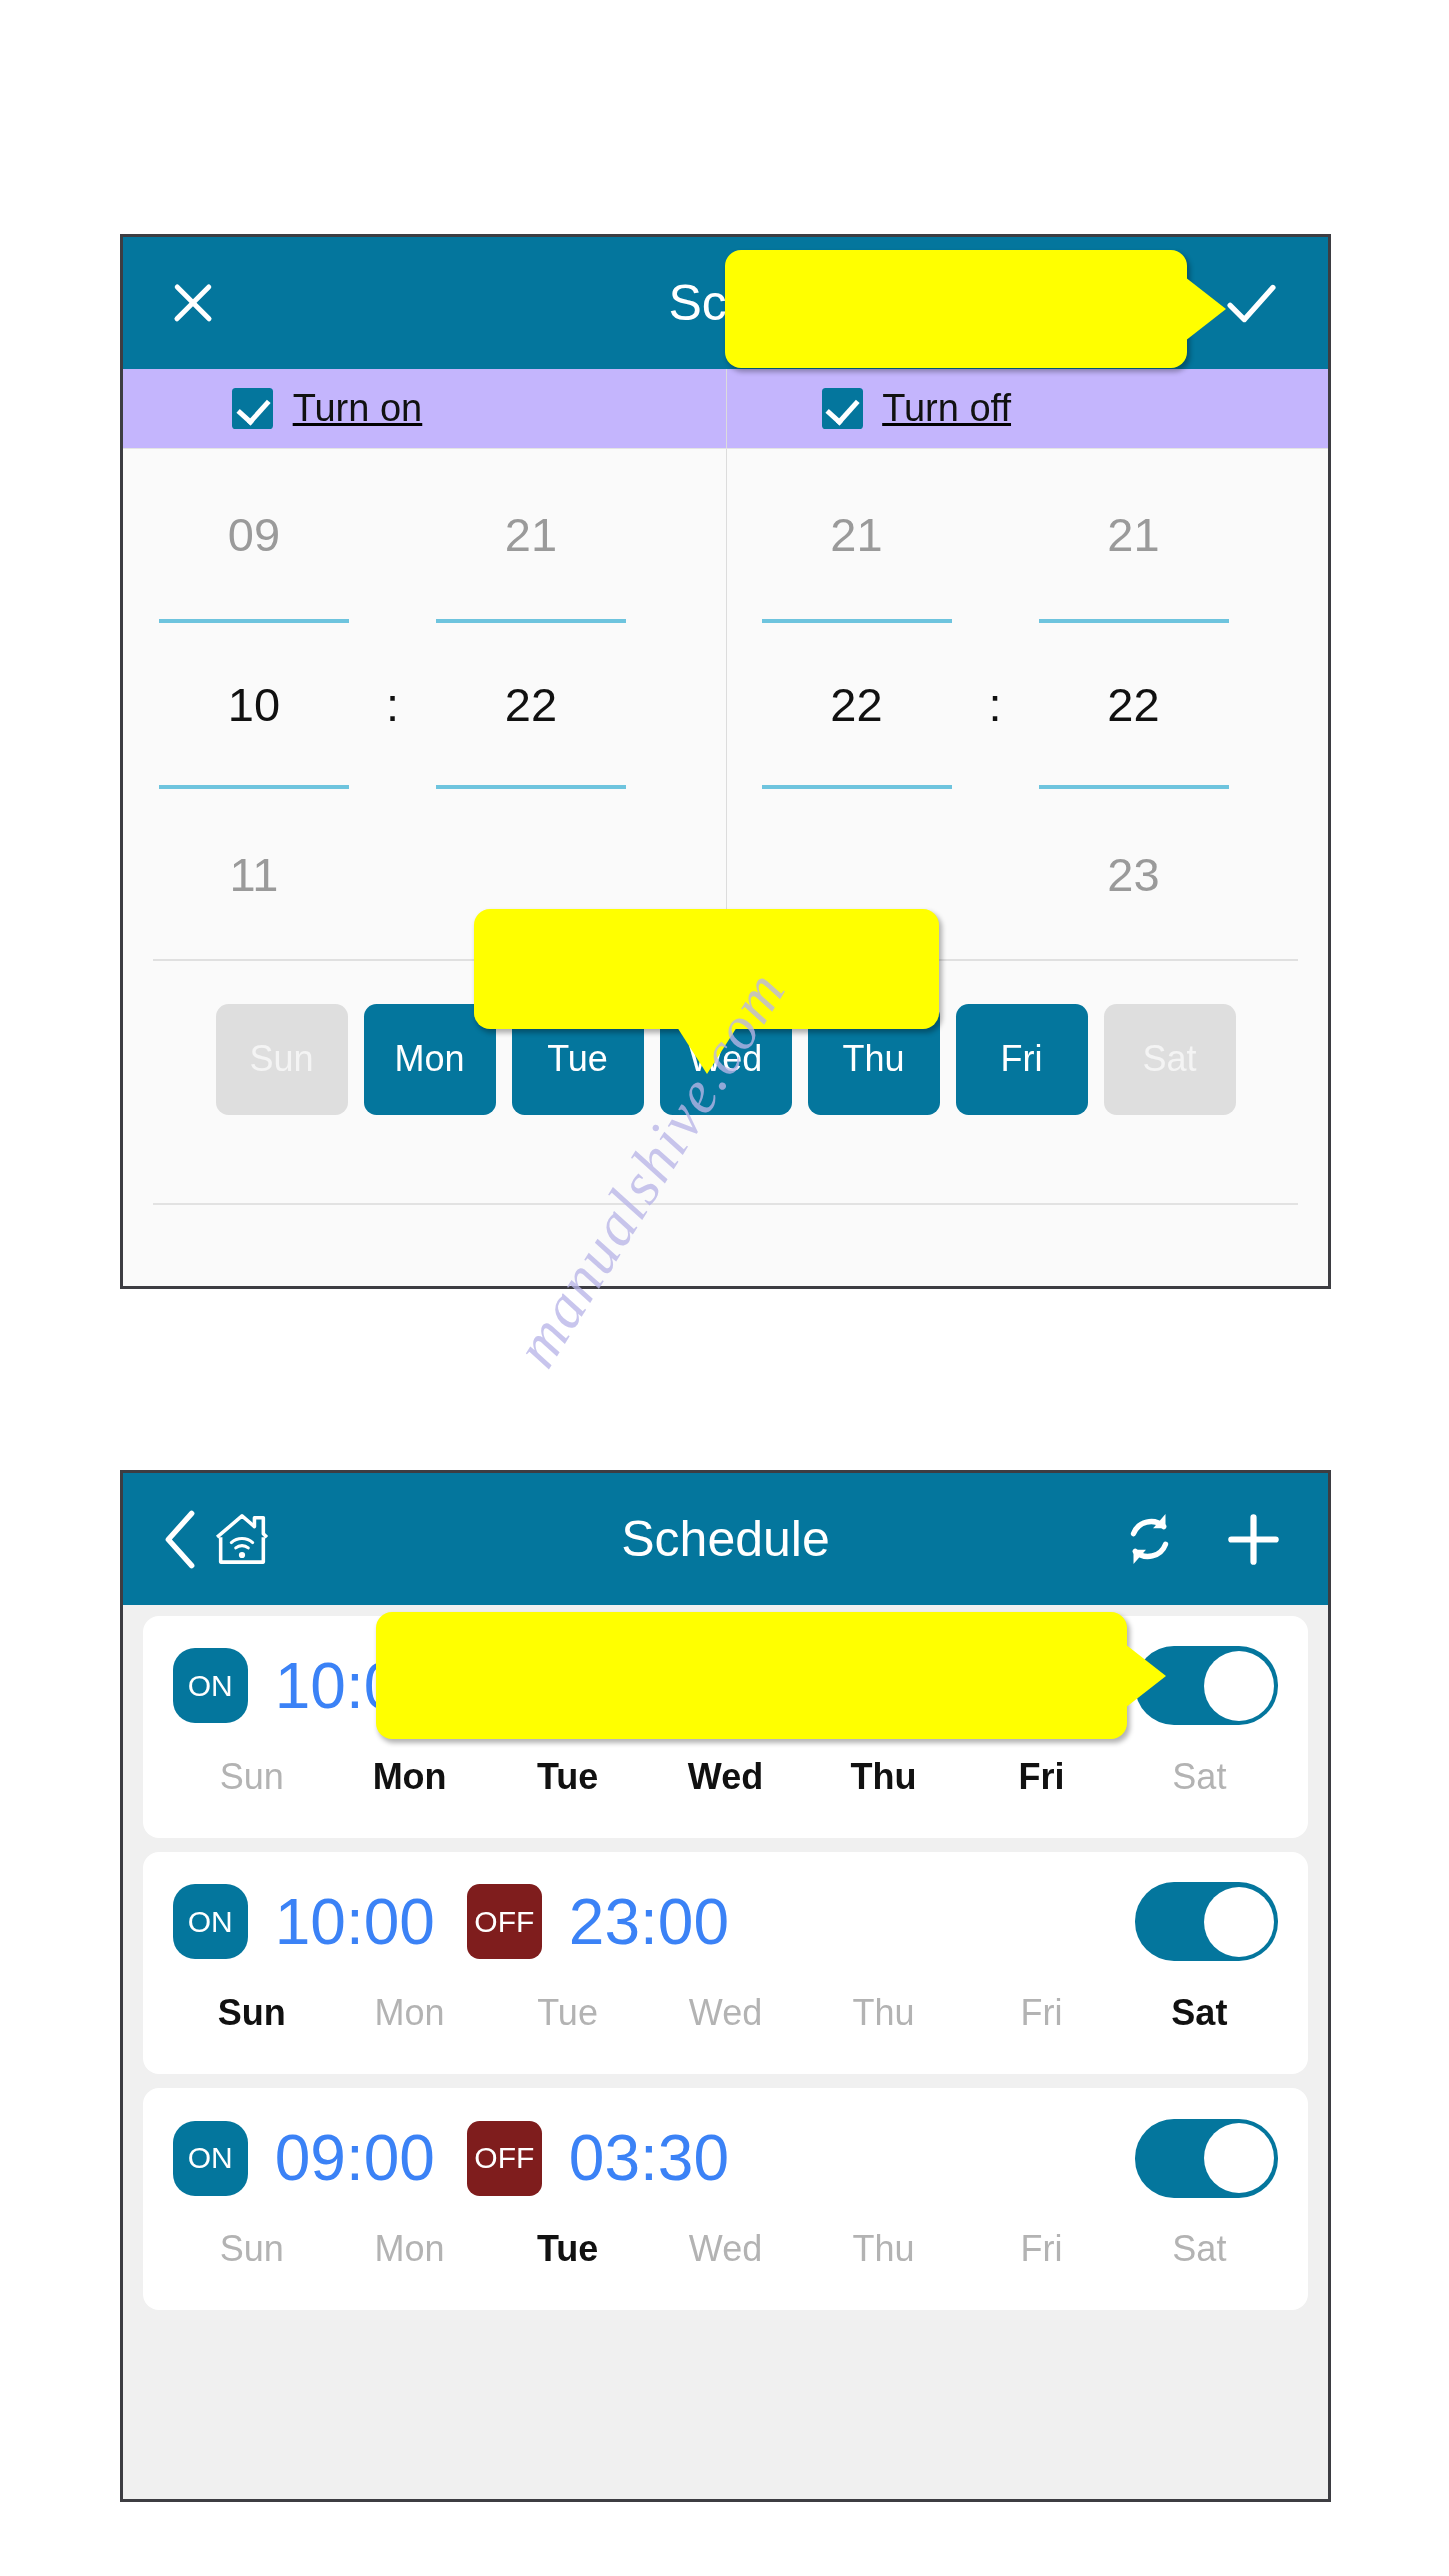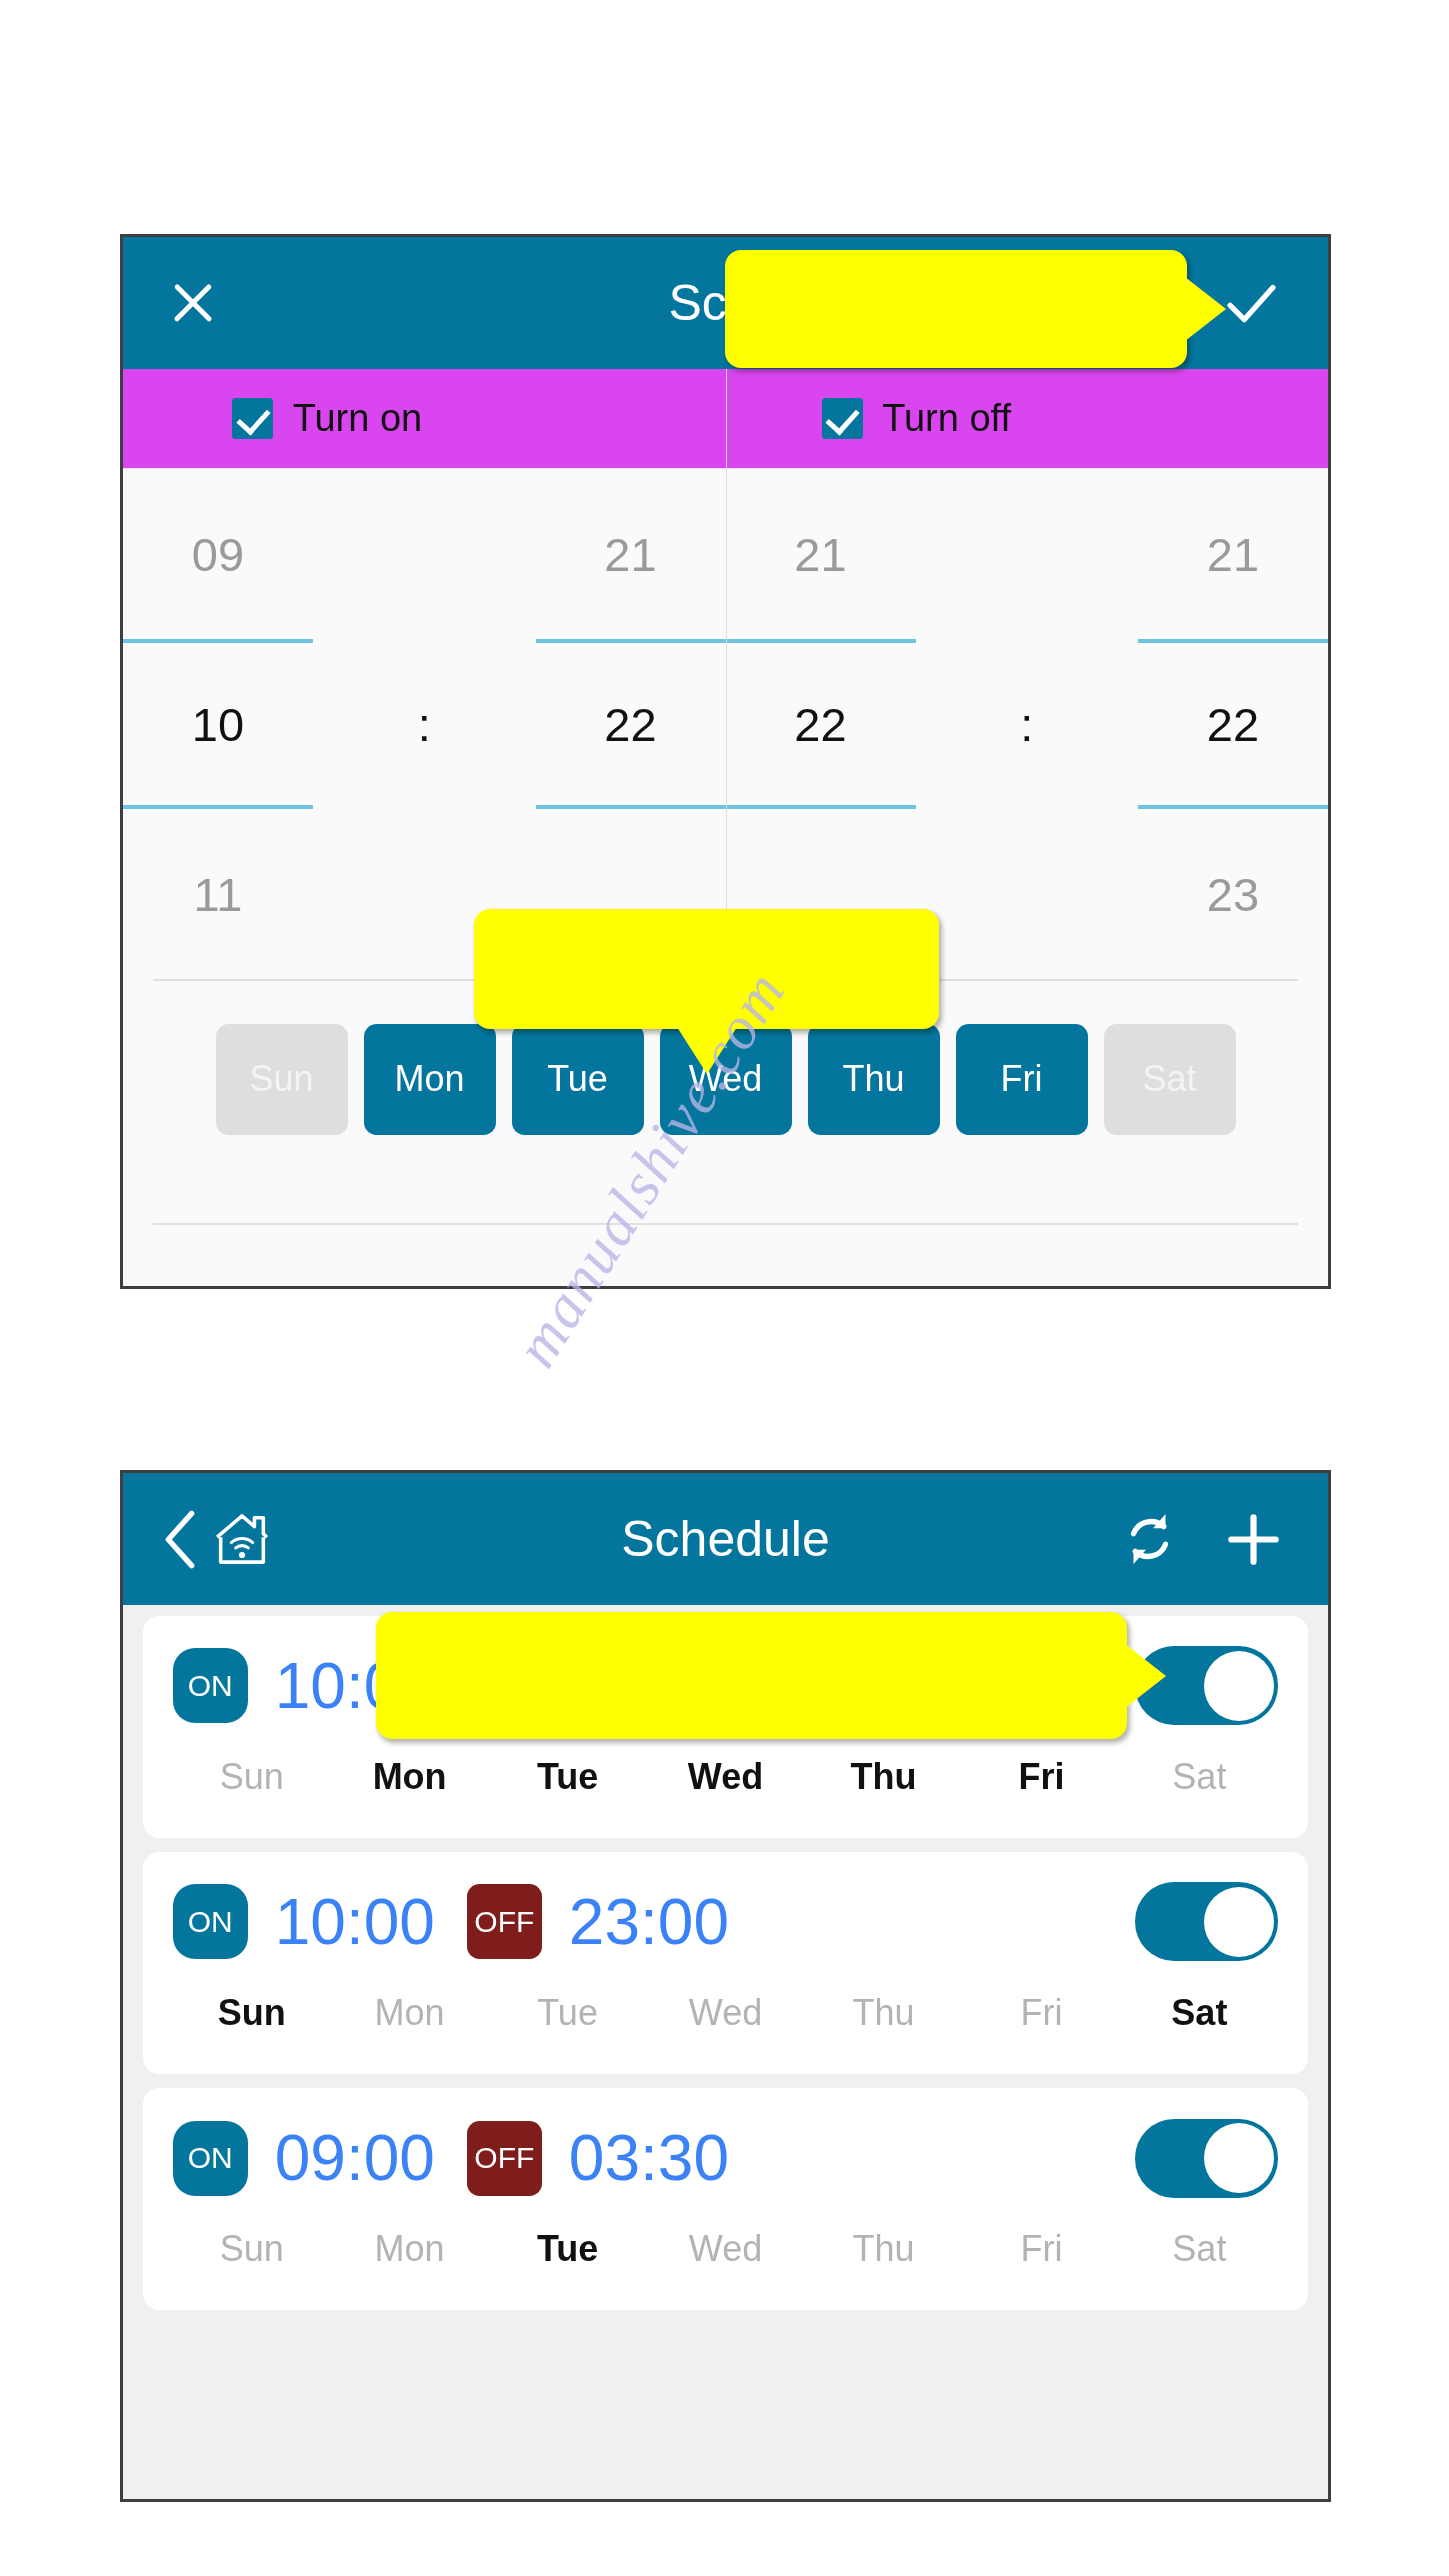--- a/index.html
+++ b/index.html
@@ -81,23 +81,24 @@
 
   
   .nav-left { display: flex; align-items: center; margin-left: 38px; gap: 9px; }
   .icon-chev svg, .icon-homewifi svg { display:block; }
   .nav-right { display:flex; align-items:center; margin-left:auto; margin-right:47px; gap: 48px; }
   .icon-refresh svg, .icon-plus svg { display:block; }
 
   
   .check-row {
     display: flex;
-    height: 100px;
-    background: #d946ef;
+    height: 80px;
+    background: #c4b5fd;
     border-bottom: 1.8px solid #e4e4e4;
+    text-decoration: underline;
   }
   .check-half {
     flex: 1 1 50%;
     display: flex;
     align-items: center;
     padding-left: 109px;
   }
   .check-half + .check-half { border-left: 1.8px solid #dcdcdc; padding-left: 95px; }
   .cbox {
     width: 41px; height: 41px;
@@ -127,22 +128,23 @@
   .picker-wrap::before {
     content: "";
     position: absolute;
     left: 50%; top: 0; bottom: 19.7px;
     width: 1.8px; background: #dcdcdc;
   }
   .picker-half {
     flex: 1 1 50%;
     display: flex;
     align-items: stretch;
-    justify-content: space-between;
+    justify-content: flex-start;
     gap: 21px;
+    margin-left: 36px;
   }
   .col { width: 190px; display: flex; flex-direction: column; }
   .cell {
     flex: 1 1 33.33%;
     display: flex; align-items: center; justify-content: center;
     font-size: 47px; color: #9a9a9a;
   }
   .cell.sel {
     color: #111;
     border-top: 4.5px solid #6ec4de;

